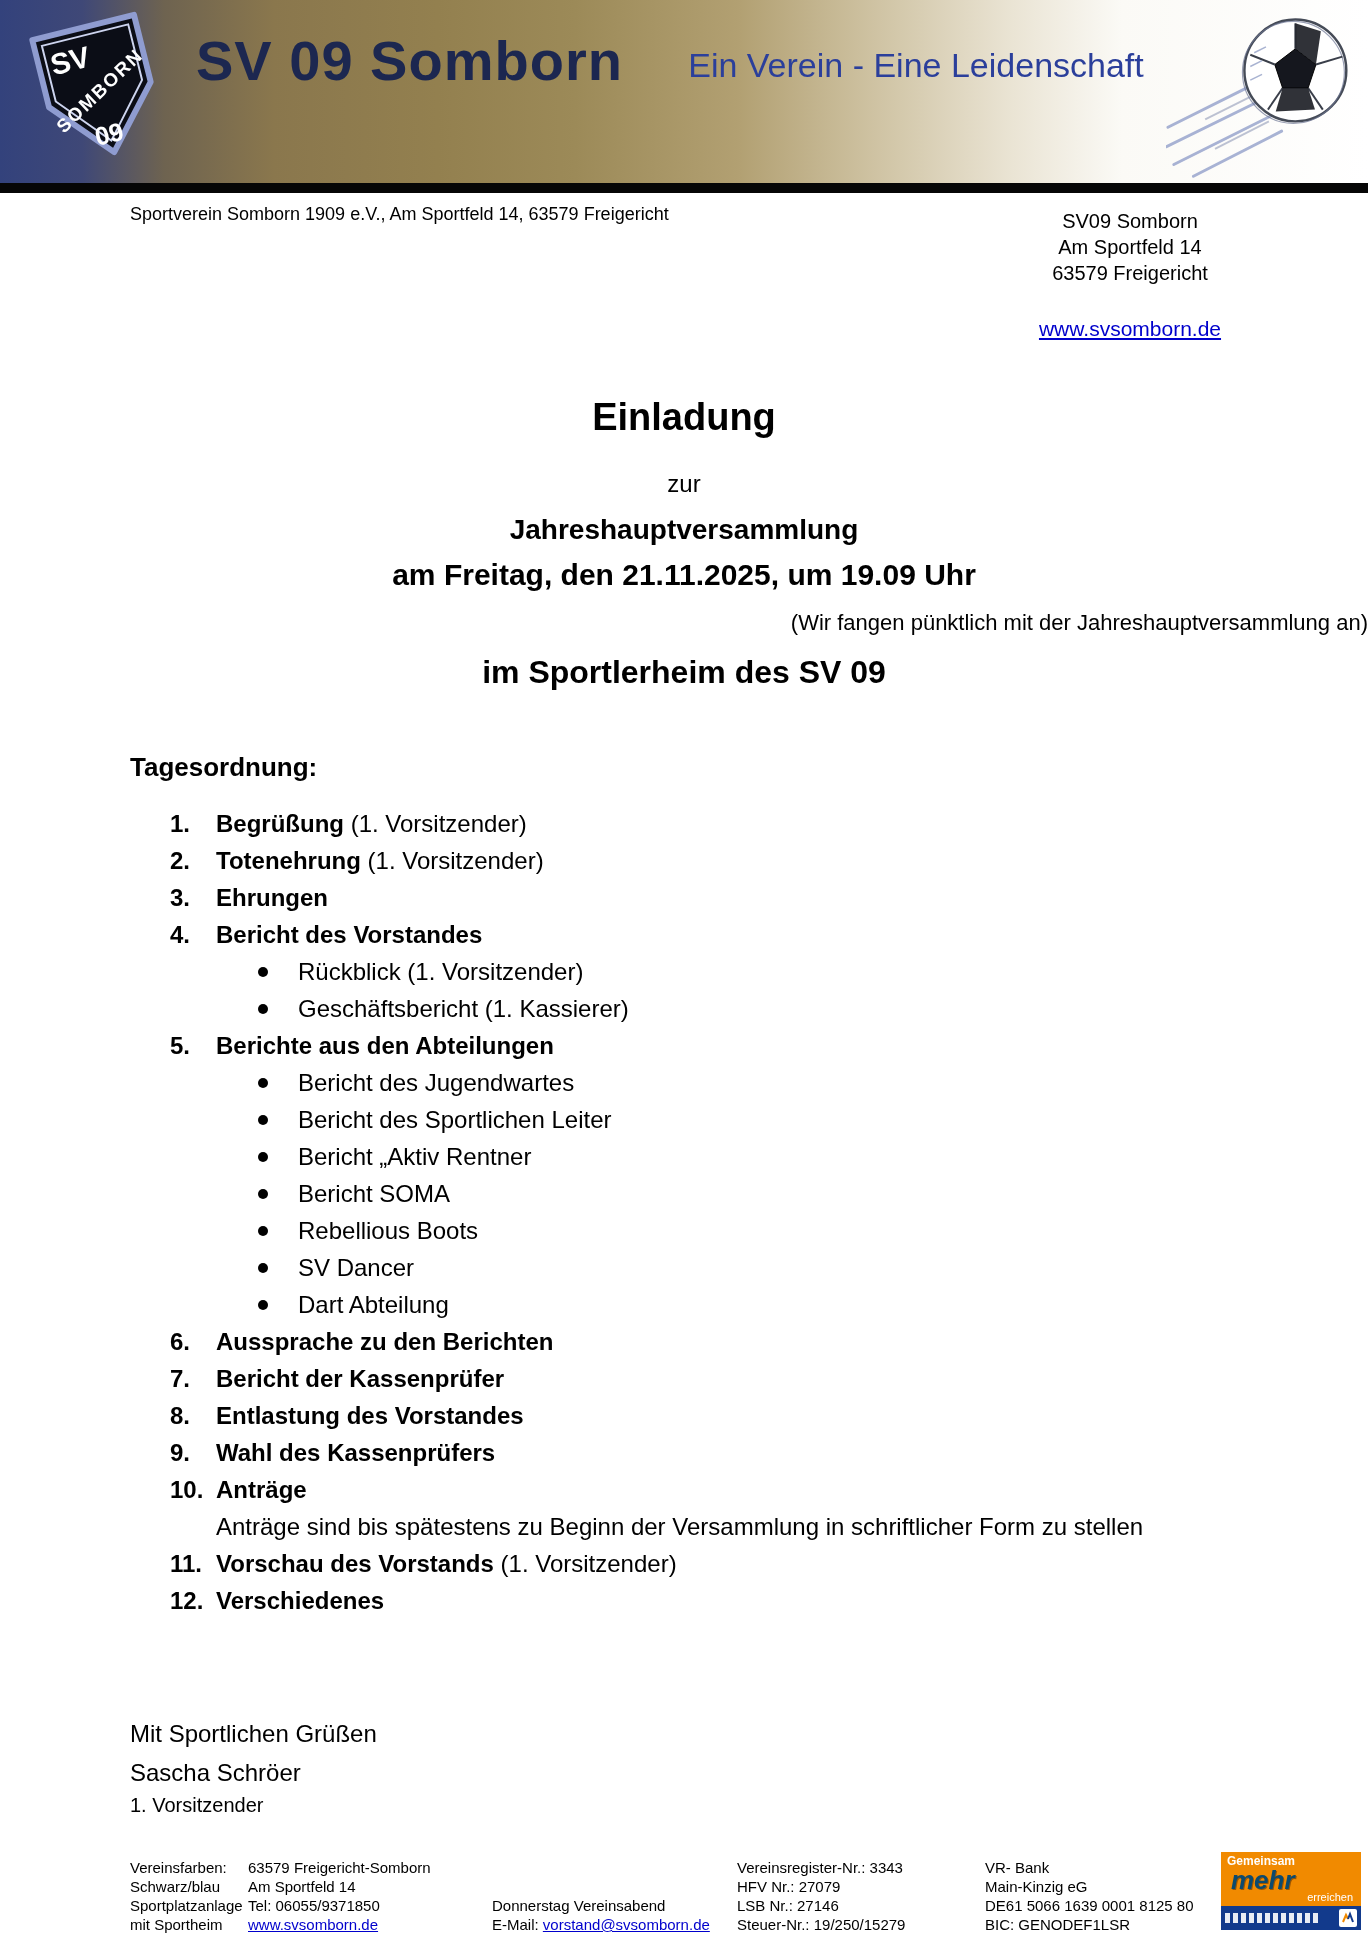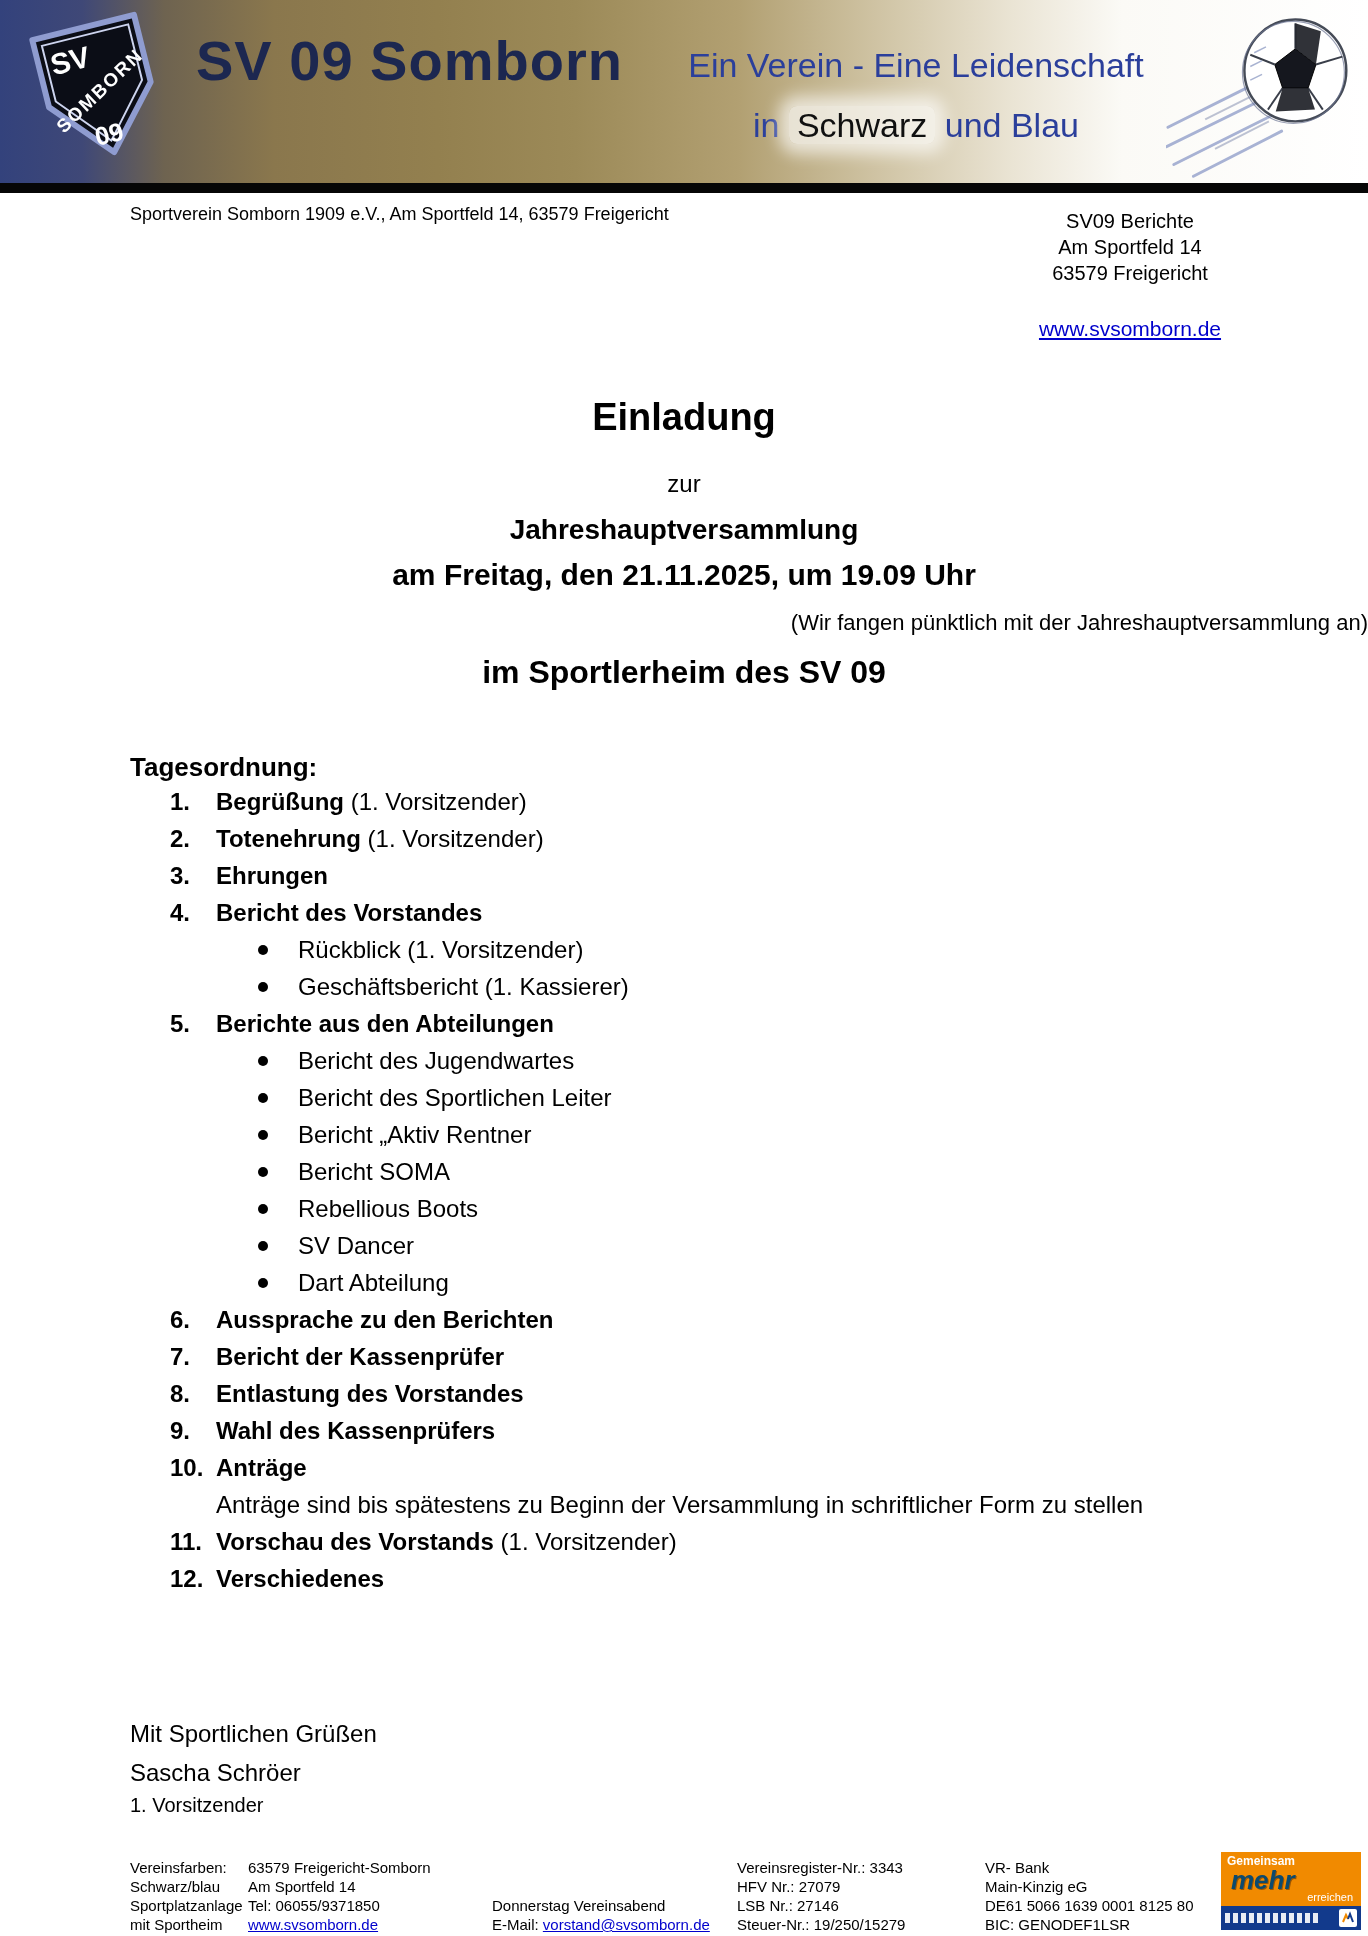--- a/index.html
+++ b/index.html
@@ -43,21 +43,21 @@
   .center-line { position:absolute; left:0; width:100%; text-align:center; }
   .t-title    { top:396px; font-size:38px; font-weight:bold; }
   .t-zur      { top:470px; font-size:24px; }
   .t-event    { top:514px; font-size:28px; font-weight:bold; }
   .t-date     { top:558px; font-size:30px; font-weight:bold; }
   .t-note     { top:610px; font-size:22px;text-align:right; }
   .t-loc      { top:654px; font-size:32px; font-weight:bold; }
 
   
   .agenda { position:absolute; left:130px; top:752px; right:28px; font-size:24px; }
-  .agenda-heading { font-size:26px; font-weight:bold; }
+  .agenda-heading { font-size:26px; font-weight:bold; margin-bottom:22px; }
   .a-row { line-height:37px; display:flex; }
   .a-row.item { padding-left:40px; }
   .num { flex:0 0 46px; font-weight:bold; }
   .itxt b { font-weight:bold; }
   .rest { white-space:pre-wrap; font-weight:normal; }
   .a-row.bullet { padding-left:128px; }
   .dot { position:relative; flex:0 0 40px; }
   .dot::before {
     content:""; position:absolute; left:0; top:14px; width:10px; height:10px;
     border-radius:50%; background:#000;
@@ -98,21 +98,20 @@
           <text transform="translate(30 122) rotate(-30)" font-size="19" font-weight="bold" fill="#ffffff" letter-spacing="2" font-family="Liberation Sans, sans-serif">SOMBORN</text>
           <text x="60" y="142" font-size="26" font-weight="bold" fill="#ffffff" font-family="Liberation Sans, sans-serif">09</text>
         </g>
       </svg>
     </div>
 
     <div class="club-name">SV 09 Somborn</div>
 
     <div class="slogans">
       <div class="slogan-line1">Ein Verein - Eine Leidenschaft</div>
-      <div class="slogan-line2"><span>in </span><span class="schwarz">Schwarz</span><span> und </span><span>Blau</span></div>
     </div>
 
     <div class="ball-sketch">
       <svg width="196" height="180" viewBox="0 0 200 180">
         <g stroke="#9fabd0" stroke-width="3" stroke-linecap="round" opacity="0.9">
           <line x1="2" y1="128" x2="86" y2="86"></line>
           <line x1="0" y1="148" x2="98" y2="100"></line>
           <line x1="8" y1="166" x2="108" y2="116"></line>
           <line x1="28" y1="178" x2="118" y2="132"></line>
         </g>
@@ -138,21 +137,21 @@
           <line x1="86" y1="80" x2="98" y2="74"></line>
         </g>
       </svg>
     </div>
   </div>
   <div class="top-bar"></div>
 
   <div class="sender-line">Sportverein Somborn 1909 e.V., Am Sportfeld 14, 63579 Freigericht</div>
 
   <div class="addr">
-    <div>SV09 Berichte</div>
+    <div>SV09 Somborn</div>
     <div>Am Sportfeld 14</div>
     <div>63579 Freigericht</div>
     <a class="link site-link">www.svsomborn.de</a>
   </div>
 
   <div class="center-line t-title">Einladung</div>
   <div class="center-line t-zur">zur</div>
   <div class="center-line t-event">Jahreshauptversammlung</div>
   <div class="center-line t-date">am Freitag, den 21.11.2025, um 19.09 Uhr</div>
   <div class="center-line t-note">(Wir fangen pünktlich mit der Jahreshauptversammlung an)</div>

